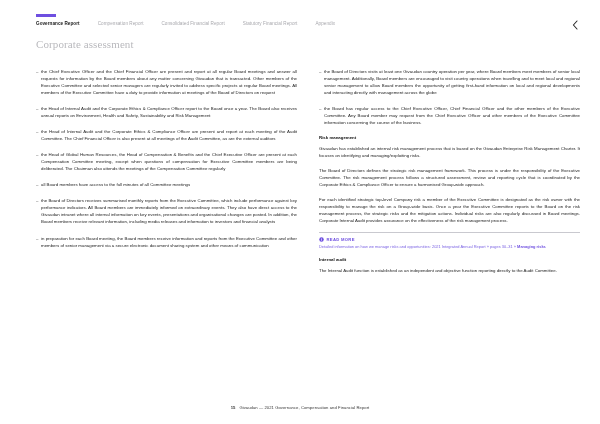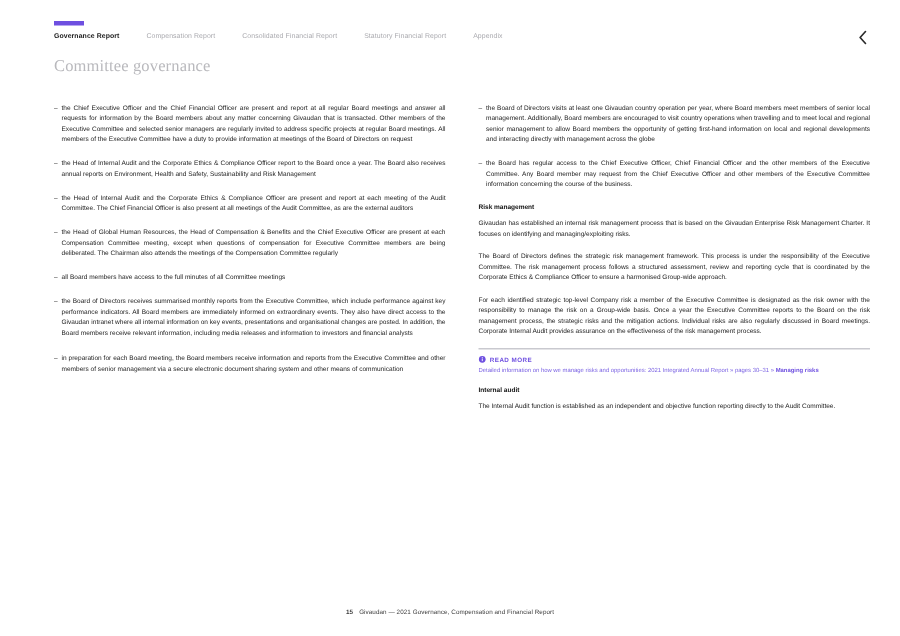--- a/index.html
+++ b/index.html
@@ -187,21 +187,21 @@
     </div>
 
     <div class="nav-back">
       <svg width="6" height="10" viewBox="0 0 6 10" fill="none" xmlns="http://www.w3.org/2000/svg">
         <path d="M5 1 L1.4 5 L5 9" stroke="#2b2b2b" stroke-width="1.1" fill="none" stroke-linecap="round" stroke-linejoin="round"></path>
       </svg>
     </div>
   </div>
 </div>
 
-<div class="page-title">Committee governance</div>
+<div class="page-title">Corporate assessment</div>
 
 <div class="columns">
 
   <div class="col">
 
     <div class="bullet">
       <span class="dash">–</span>
       <span class="btext">the Chief Executive Officer and the Chief Financial Officer are present and report at all regular Board meetings and answer all requests for information by the Board members about any matter concerning Givaudan that is transacted. Other members of the Executive Committee and selected senior managers are regularly invited to address specific projects at regular Board meetings. All members of the Executive Committee have a duty to provide information at meetings of the Board of Directors on request</span>
     </div>
 

